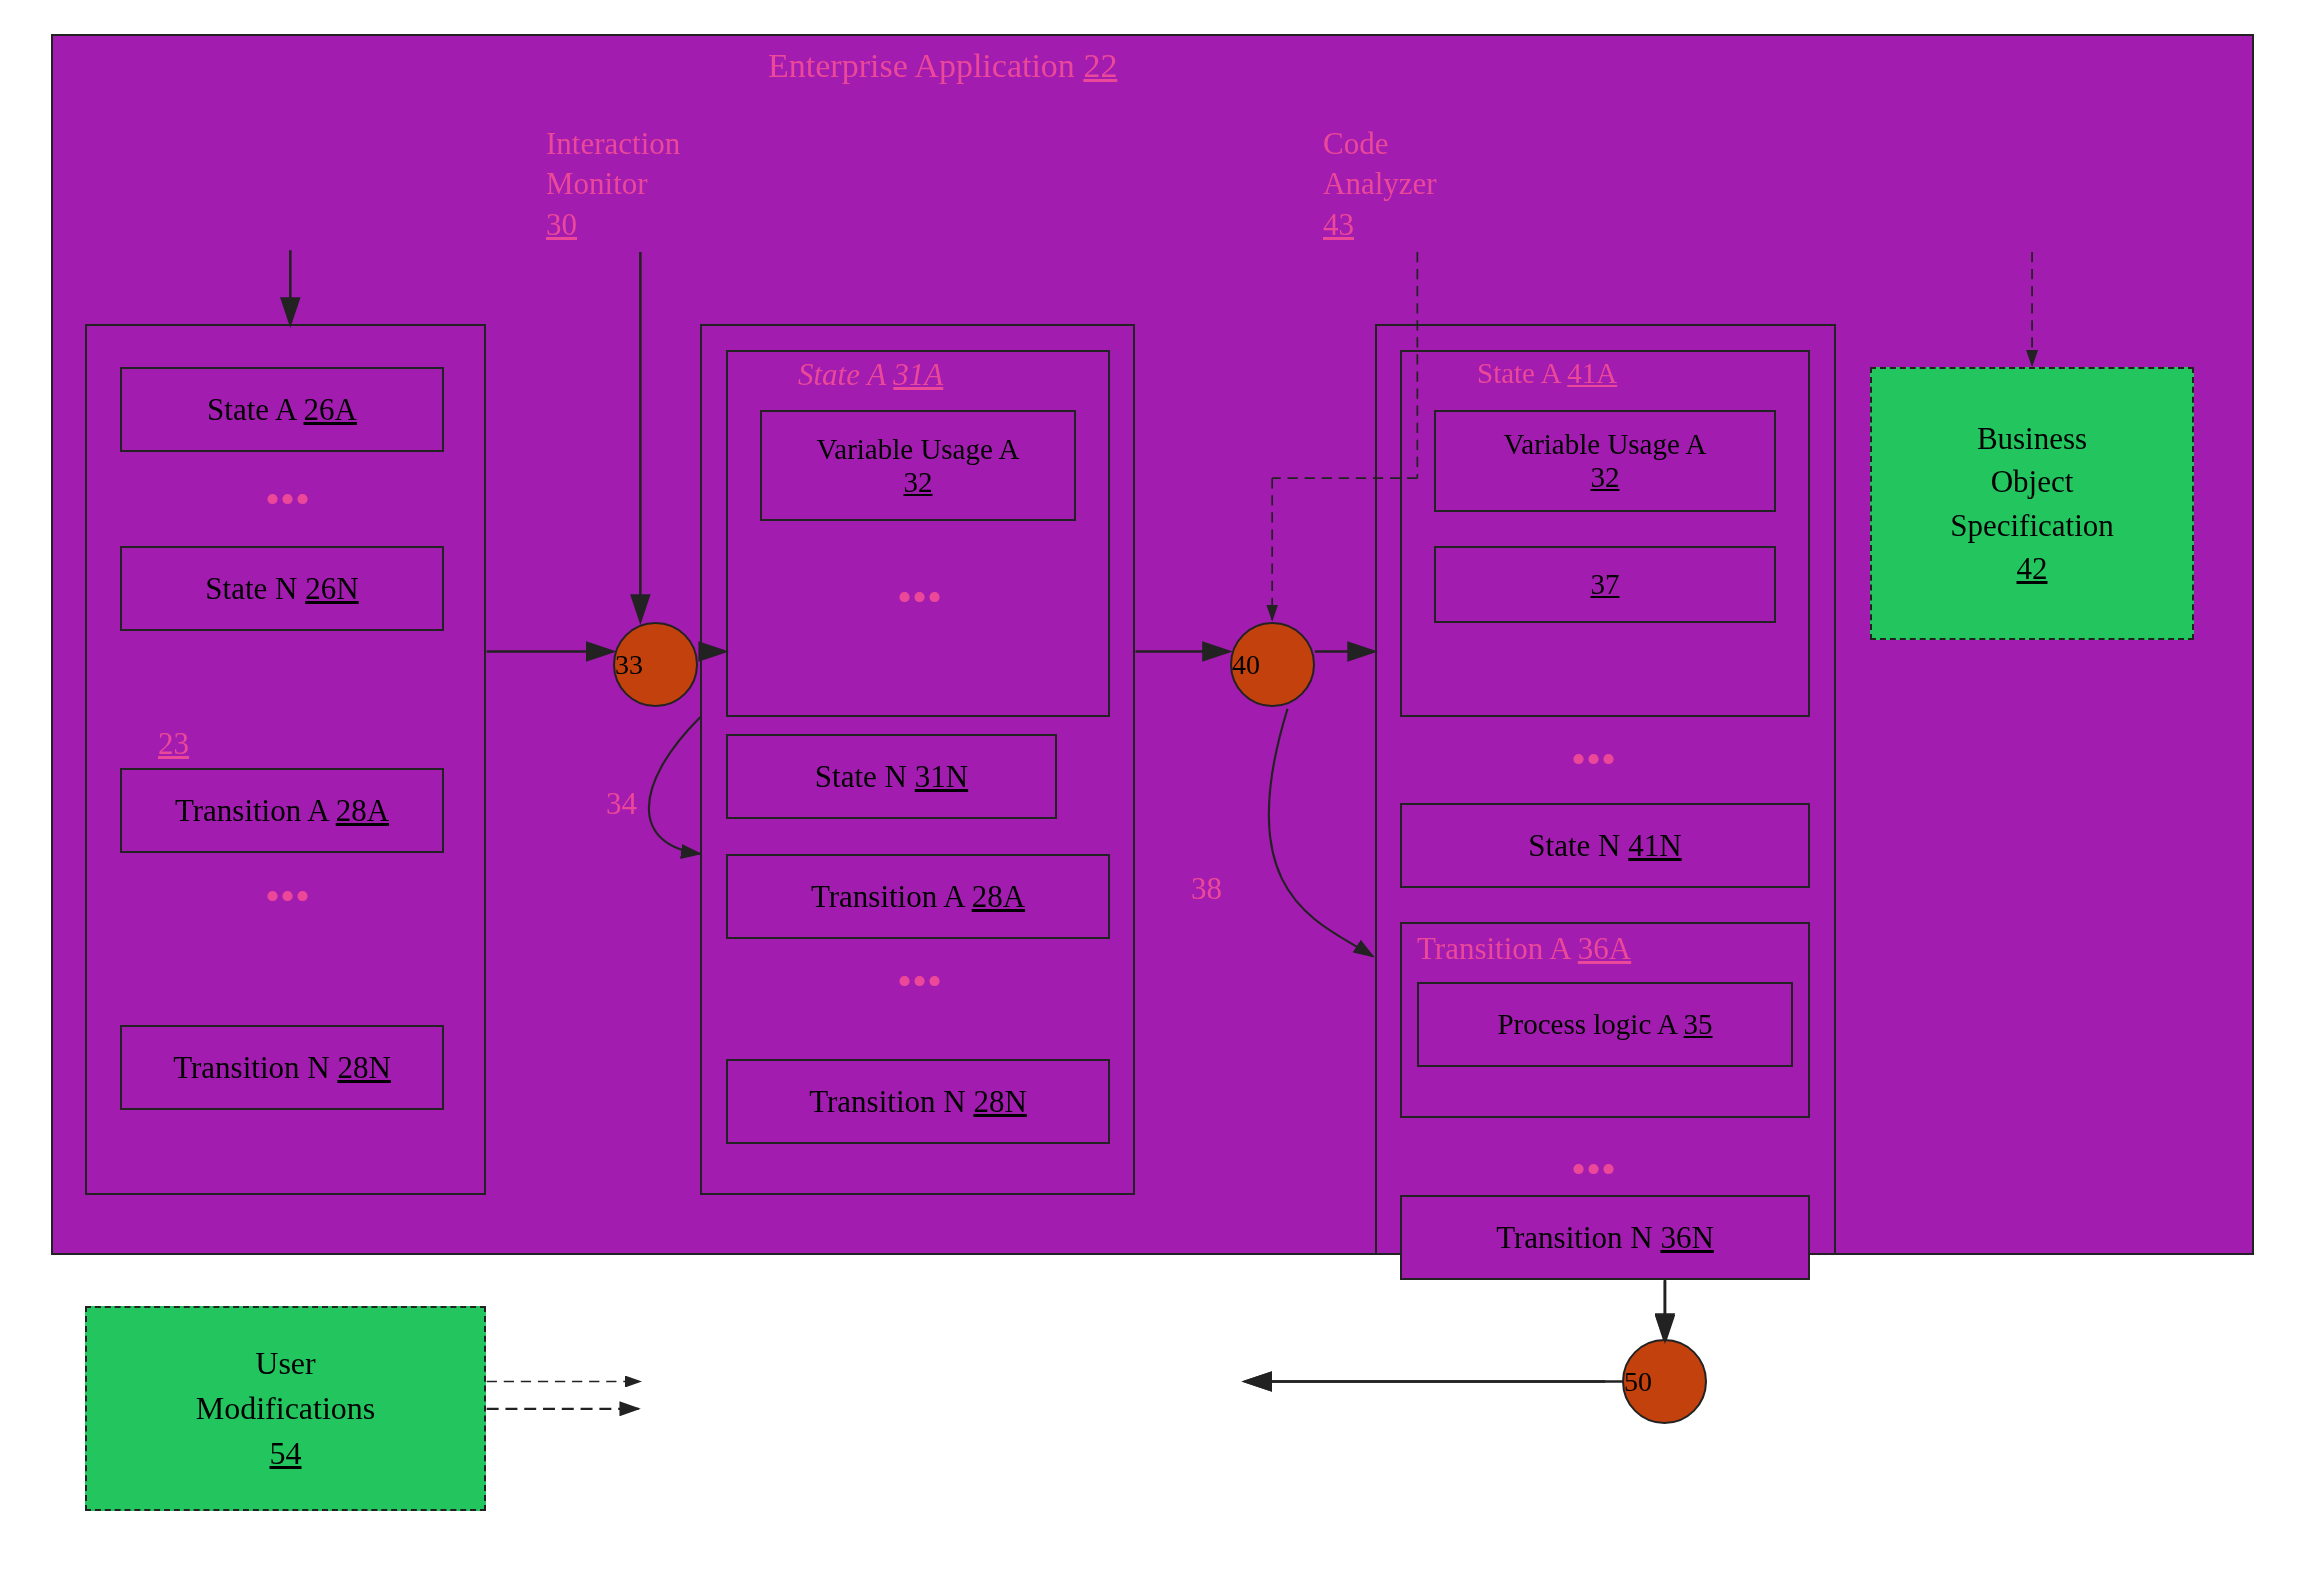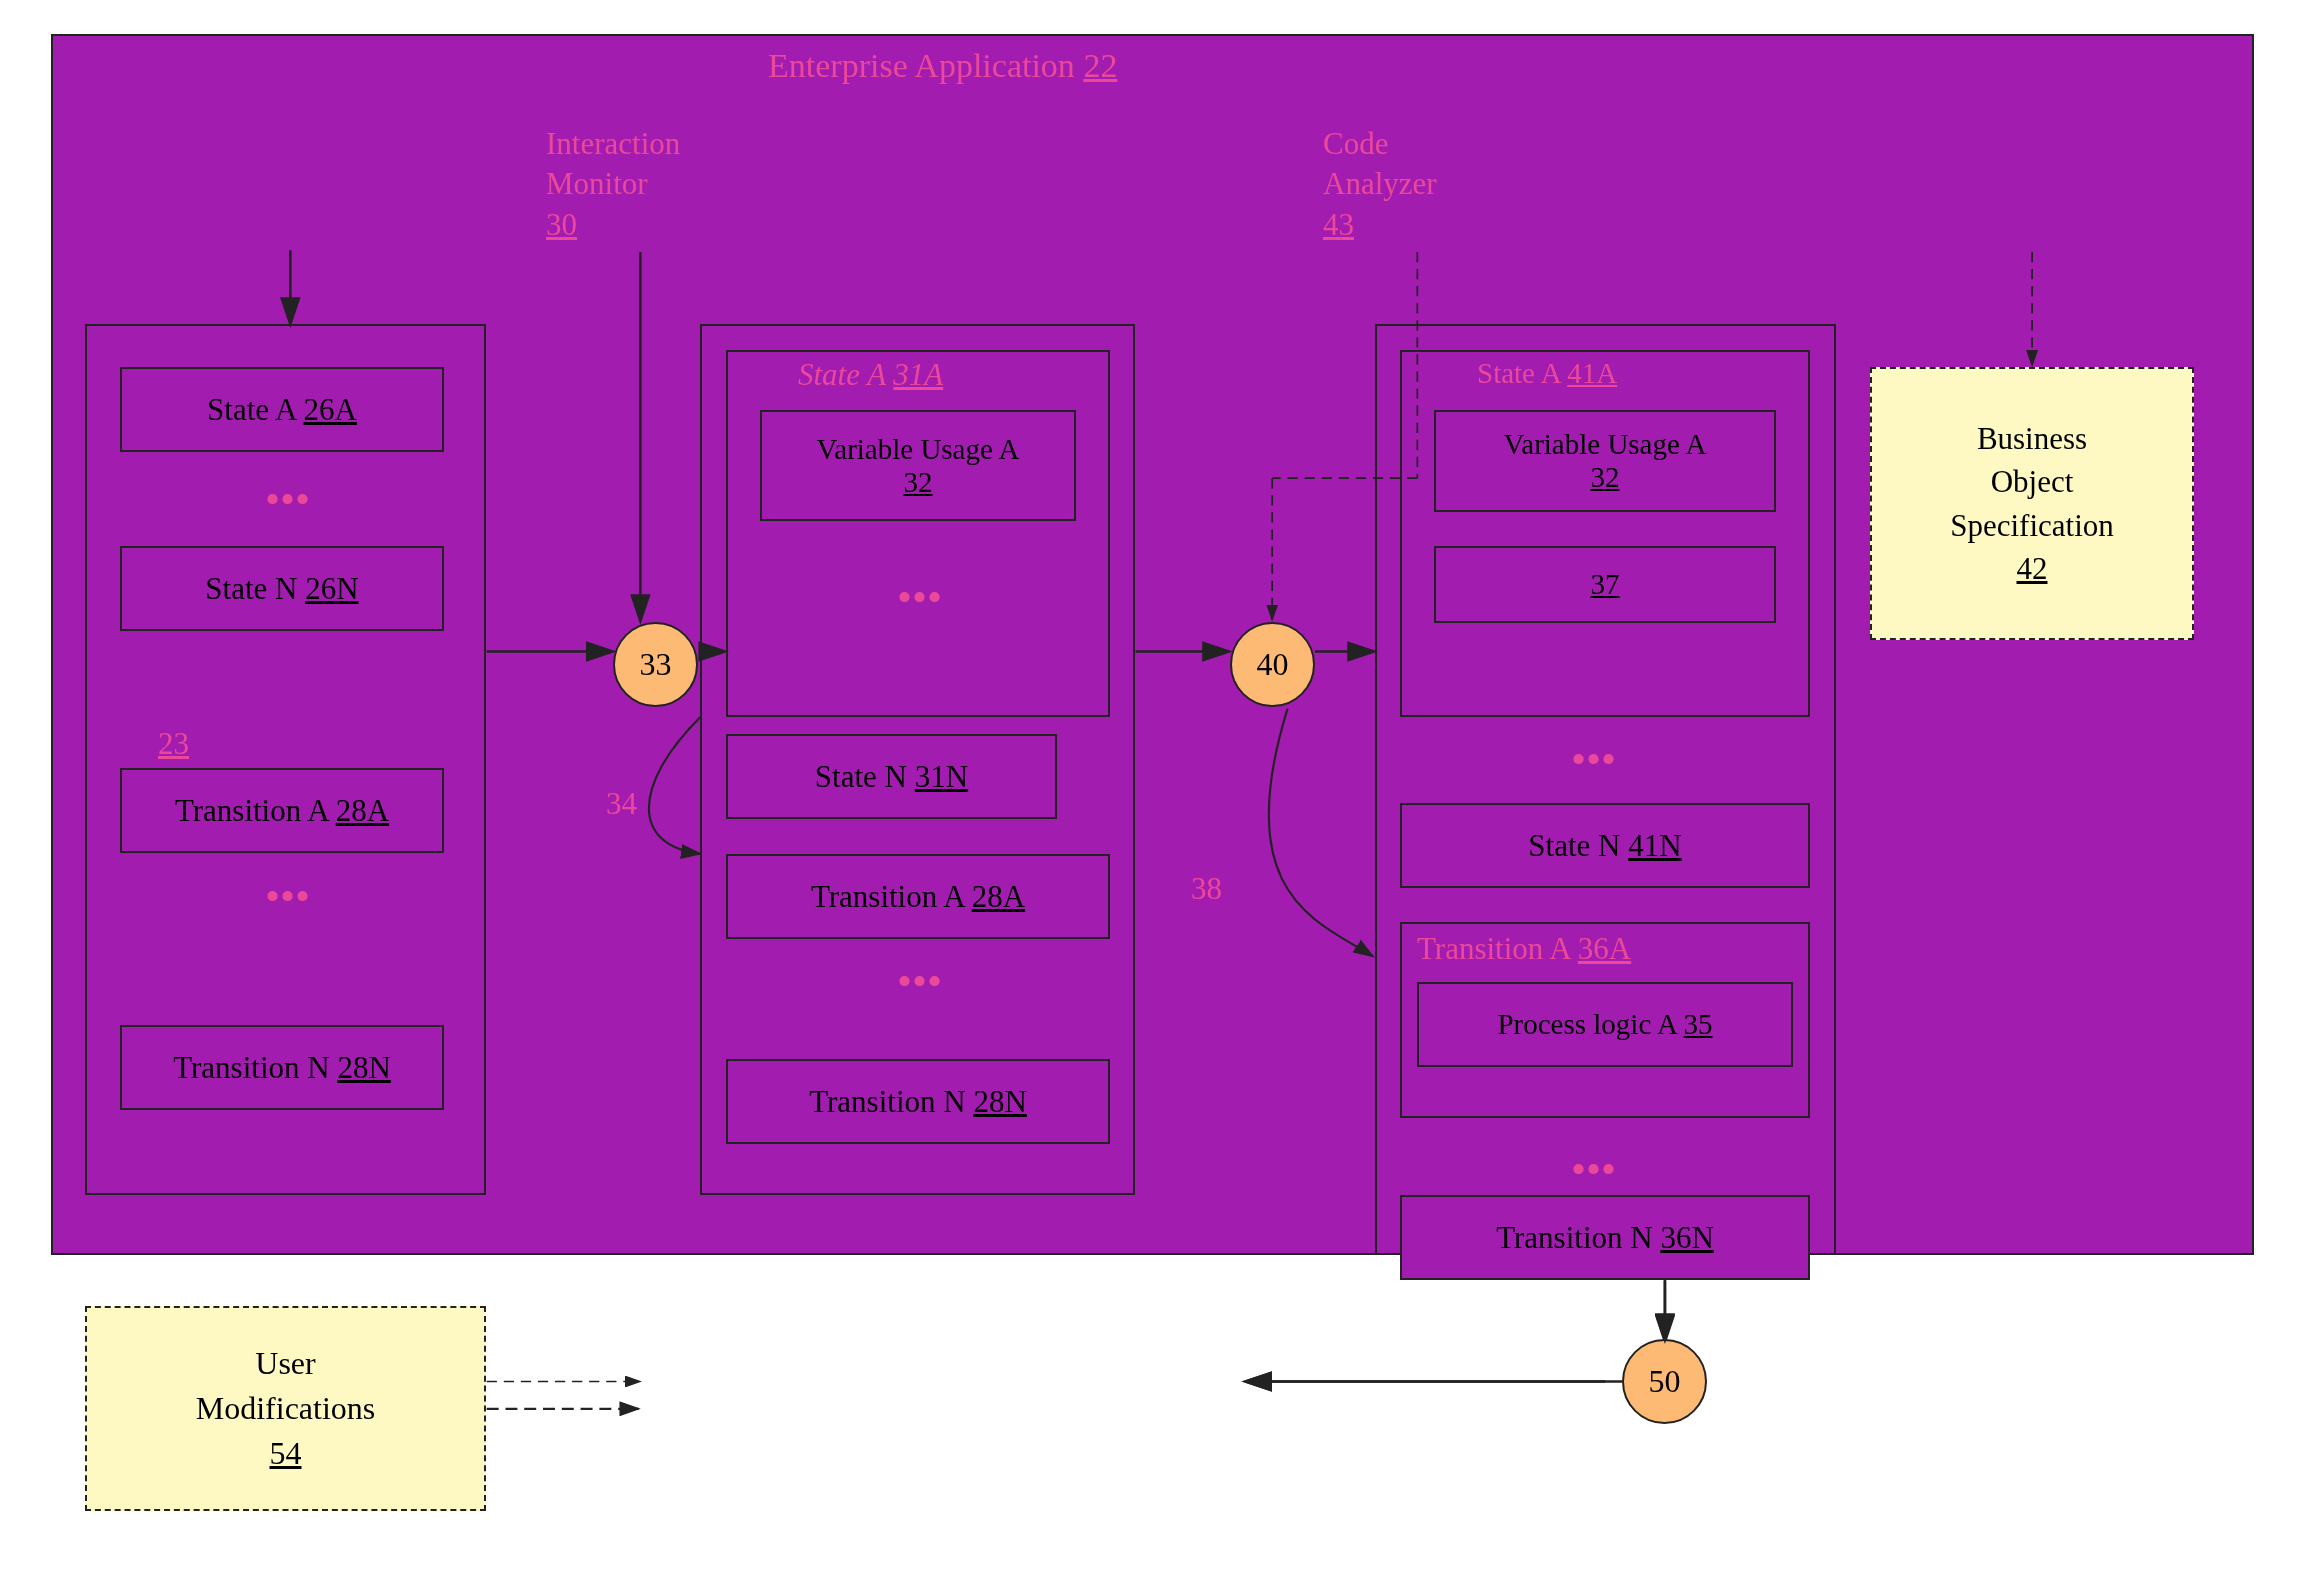--- a/index.html
+++ b/index.html
@@ -22,44 +22,44 @@
       border: 2.6px solid #222;
       background: #a21caf;
       display: flex;
       align-items: center;
       justify-content: center;
       text-align: center;
     }
     .box-dashed {
       position: absolute;
       border: 2.6px dashed #222;
-      background: #fef9c3;
+      background: #22c55e;
       display: flex;
       align-items: center;
       justify-content: center;
       text-align: center;
     }
     .label {
       position: absolute;
       text-align: left;
       font-size: 31px;
       color: #ec4899;
     }
     .underline {
       text-decoration: underline;
     }
     .circle {
       position: absolute;
       border: 2.6px solid #222;
       border-radius: 50%;
-      background: #fdba74;
+      background: #c2410c;
       display: flex;
       align-items: center;
-      justify-content: center;
-      font-size: 32px;
+      justify-content: flex-start;
+      font-size: 28px;
     }
     svg.arrows {
       position: absolute;
       top: 0; left: 0;
       width: 2307px;
       height: 1595px;
       pointer-events: none;
     }
     .font-lg { font-size: 34px; }
   </style>

